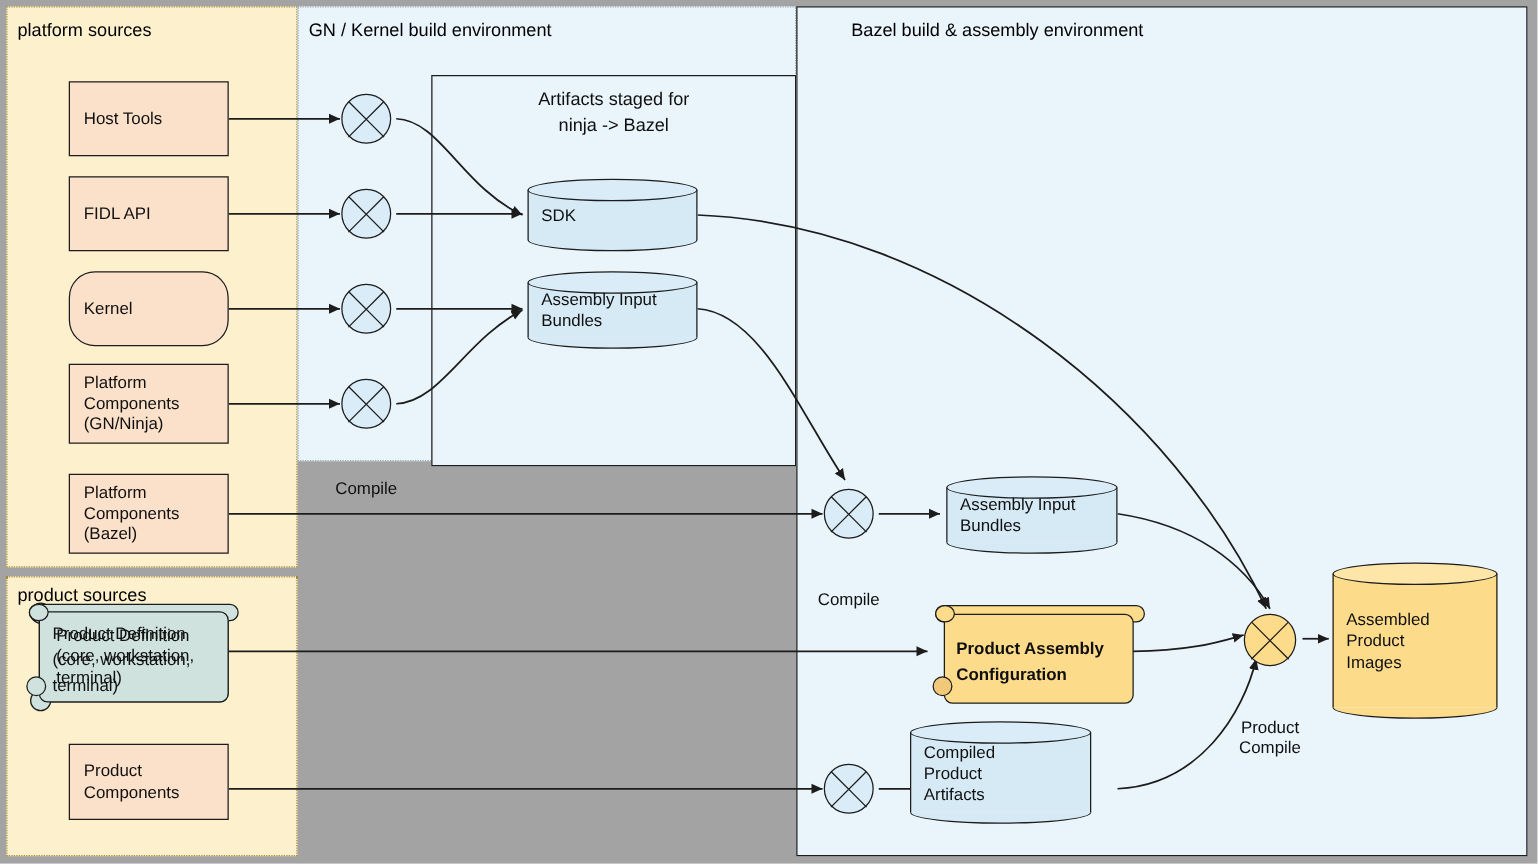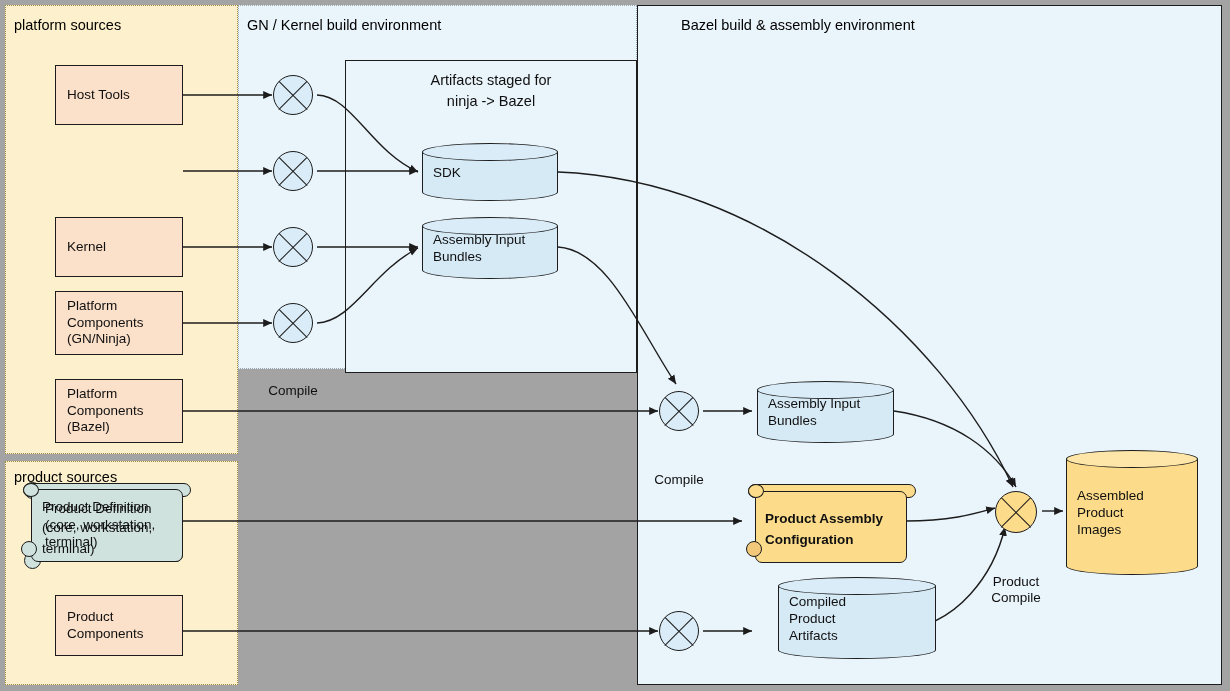--- a/index.html
+++ b/index.html
@@ -110,22 +110,25 @@
       <path d="M894,631 C960,628 995,570 1005,527"></path>
 
       <path d="M1042,511 L1063,511"></path>
     </g>
   </svg>
 
   <div class="node rect" style="left:55px;top:65px;width:128px;height:60px;">
     <span>Host Tools</span>
   </div>
 
-
-  <div class="node rect" style="left:55px;top:217px;width:128px;height:60px;">
+  <div class="node rect" style="left:55px;top:141px;width:128px;height:60px;">
+    <span>FIDL API</span>
+  </div>
+
+  <div class="node rect" style="left:55px;top:217px;width:128px;height:60px;border-radius:21px;">
     <span>Kernel</span>
   </div>
 
   <div class="node rect" style="left:55px;top:291px;width:128px;height:64px;">
     <span style="display:block">
       <span style="display:block">Platform</span>
       <span style="display:block">Components</span>
       <span style="display:block">(GN/Ninja)</span>
     </span>
   </div>
@@ -228,21 +231,21 @@
 
   <div style="position:absolute;left:748px;top:484px;width:168px;height:14px;background:#fcdc8a;border:1.4px solid #1c1c1c;border-radius:7px;box-sizing:border-box;"></div>
   <div style="position:absolute;left:755px;top:491px;width:152px;height:72px;background:#fcdc8a;border:1.4px solid #1c1c1c;border-radius:7px;box-sizing:border-box;"></div>
   <div style="position:absolute;left:748px;top:484px;width:16px;height:14px;background:#fcdc8a;border:1.4px solid #1c1c1c;border-radius:50%;box-sizing:border-box;"></div>
   <div style="position:absolute;left:746px;top:541px;width:16px;height:16px;background:#f2c97b;border:1.4px solid #1c1c1c;border-radius:50%;box-sizing:border-box;"></div>
   <div style="position:absolute;left:765px;top:508px;width:140px;font-size:13.5px;line-height:21px;color:#101010;z-index:4;font-weight:bold;">
     <span style="display:block">Product Assembly</span>
     <span style="display:block">Configuration</span>
   </div>
 
-  <div class="cyl" style="left:778px;top:577px;width:158px;height:82px;">
+  <div class="cyl" style="left:728px;top:577px;width:145px;height:82px;">
     <div class="body"></div>
     <div class="bot"></div>
     <div class="top"></div>
     <div class="lbl">
       <span style="display:block">
         <span style="display:block">Compiled</span>
         <span style="display:block">Product</span>
         <span style="display:block">Artifacts</span>
       </span>
     </div>

